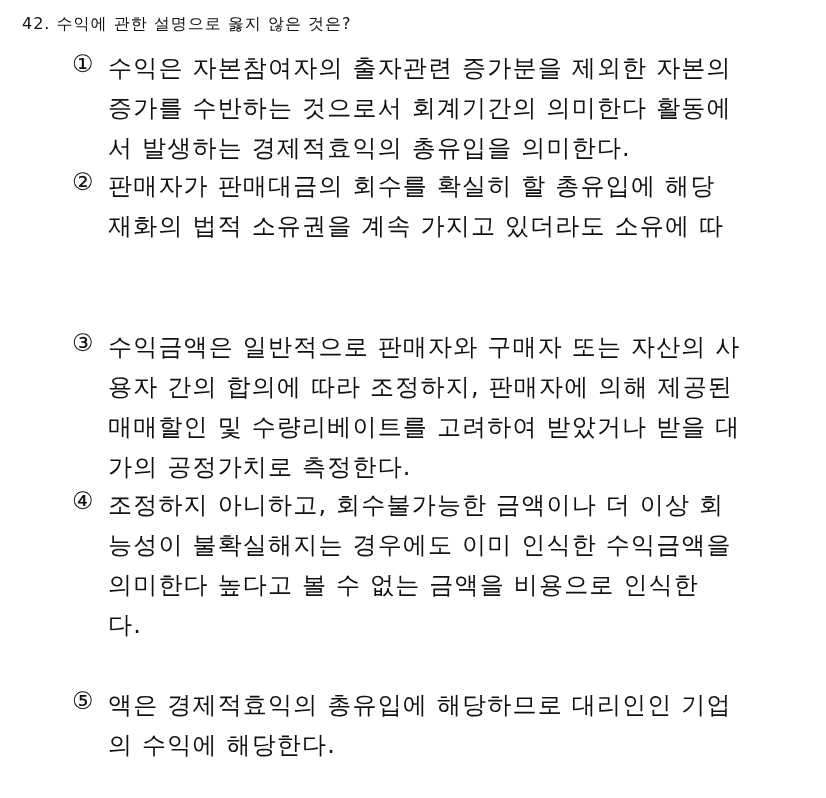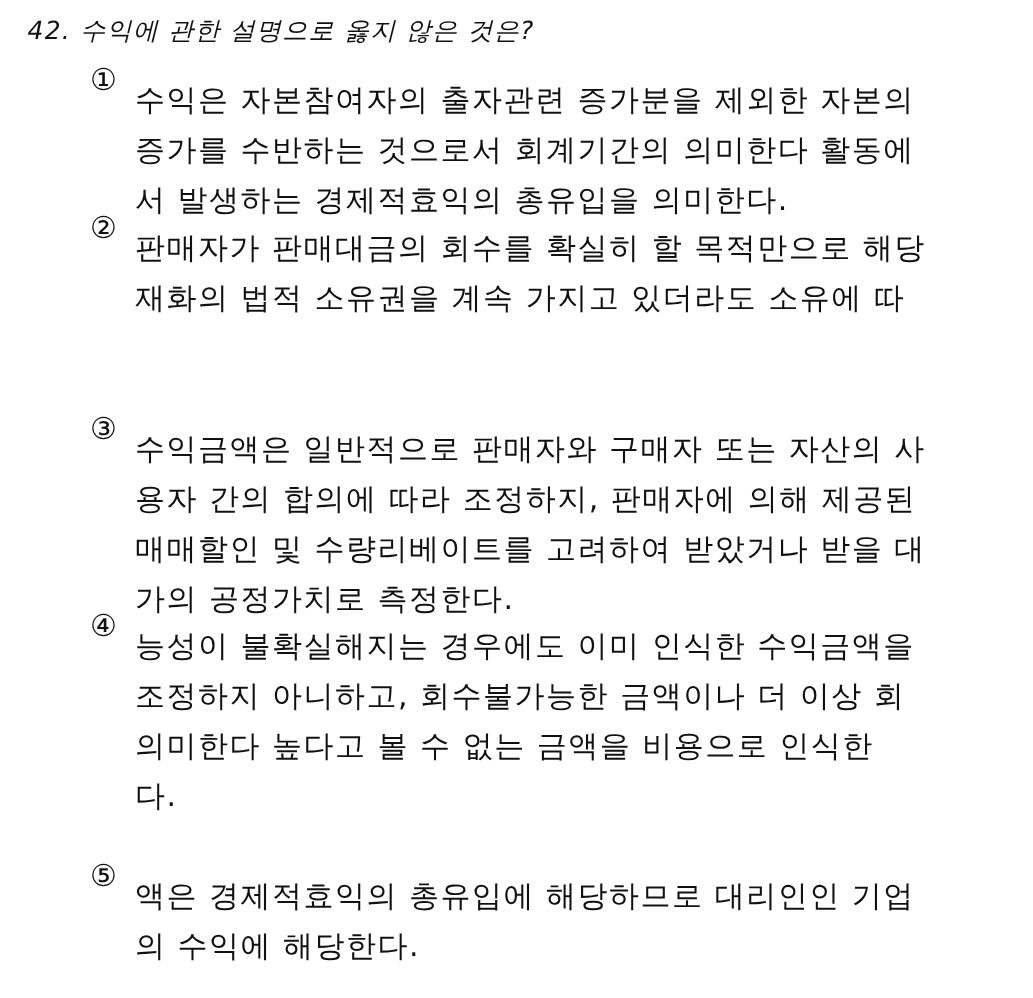--- a/index.html
+++ b/index.html
@@ -1,21 +1,21 @@
 <!DOCTYPE html>
 <html><head>
 <meta charset="utf-8">
 <style>
   html, body { margin:0; padding:0; background:#ffffff; }
   body { width:826px; height:798px; overflow:hidden; position:relative;
          font-family:"DejaVu Sans", "Liberation Sans", sans-serif; color:#111; }
-  .q-title { position:absolute; left:22px; top:4px; font-size:20px; line-height:40px; white-space:nowrap; letter-spacing:1px;font-style:italic; }
+  .q-title { position:absolute; left:22px; top:4px; font-size:16px; line-height:40px; white-space:nowrap; letter-spacing:1px; }
   .option { position:absolute; left:72px; width:740px; }
   .marker { position:absolute; left:0; top:0; font-size:24px; line-height:40px; }
-  .lines { position:absolute; left:36px; top:16px; }
+  .lines { position:absolute; left:36px; top:4px; }
   .line { font-size:24px; line-height:40px; white-space:nowrap; letter-spacing:1.2px; height:40px; }
 </style>
 </head>
 <body>
 
 <div class="q-title">
   <span>42.</span>
   <span>수익에 관한 설명으로 옳지 않은 것은?</span>
 </div>
 
@@ -24,40 +24,40 @@
   <div class="lines">
     <div class="line">수익은 자본참여자의 출자관련 증가분을 제외한 자본의</div>
     <div class="line">증가를 수반하는 것으로서 회계기간의 의미한다 활동에</div>
     <div class="line">서 발생하는 경제적효익의 총유입을 의미한다.</div>
   </div>
 </div>
 
 <div class="option" style="top:162px;">
   <span class="marker">②</span>
   <div class="lines">
-    <div class="line">판매자가 판매대금의 회수를 확실히 할 목적만으로 해당</div>
+    <div class="line">판매자가 판매대금의 회수를 확실히 할 총유입에 해당</div>
     <div class="line">재화의 법적 소유권을 계속 가지고 있더라도 소유에 따</div>
   </div>
 </div>
 
 <div class="option" style="top:323px;">
   <span class="marker">③</span>
   <div class="lines">
     <div class="line">수익금액은 일반적으로 판매자와 구매자 또는 자산의 사</div>
     <div class="line">용자 간의 합의에 따라 조정하지, 판매자에 의해 제공된</div>
     <div class="line">매매할인 및 수량리베이트를 고려하여 받았거나 받을 대</div>
     <div class="line">가의 공정가치로 측정한다.</div>
   </div>
 </div>
 
 <div class="option" style="top:481px;">
   <span class="marker">④</span>
   <div class="lines">
+    <div class="line">조정하지 아니하고, 회수불가능한 금액이나 더 이상 회</div>
     <div class="line">능성이 불확실해지는 경우에도 이미 인식한 수익금액을</div>
-    <div class="line">조정하지 아니하고, 회수불가능한 금액이나 더 이상 회</div>
     <div class="line">의미한다 높다고 볼 수 없는 금액을 비용으로 인식한</div>
     <div class="line">다.</div>
   </div>
 </div>
 
 <div class="option" style="top:681px;">
   <span class="marker">⑤</span>
   <div class="lines">
     <div class="line">액은 경제적효익의 총유입에 해당하므로 대리인인 기업</div>
     <div class="line">의 수익에 해당한다.</div>

